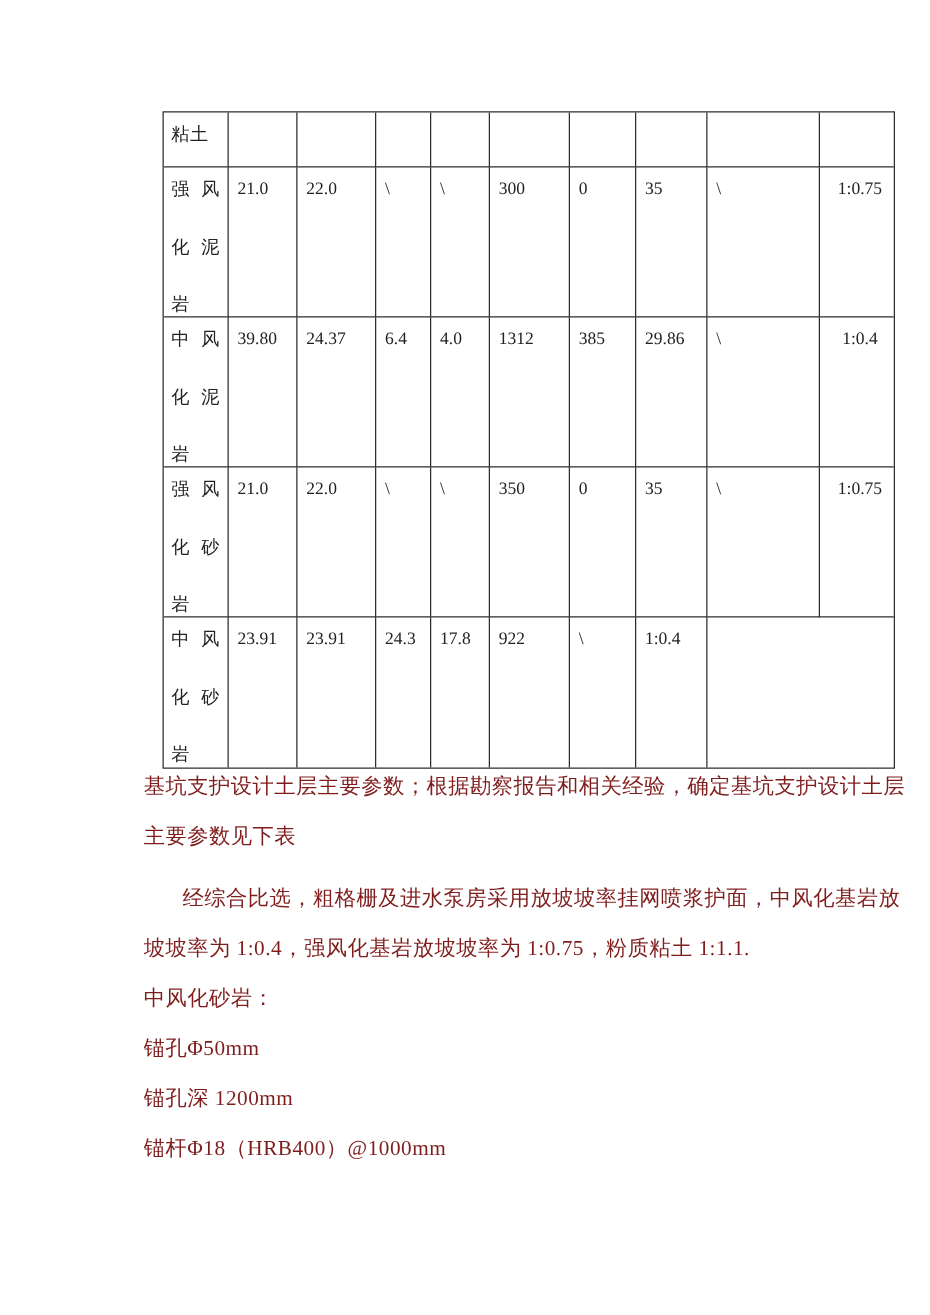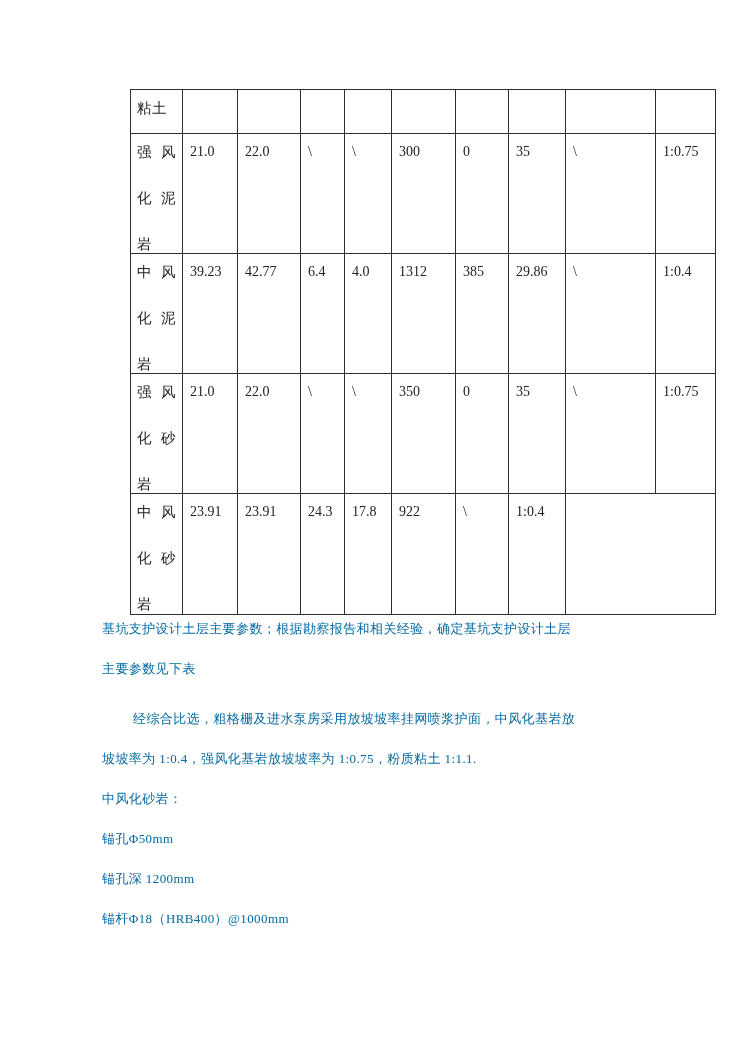--- a/index.html
+++ b/index.html
@@ -25,39 +25,39 @@
   .cell {
     box-sizing:border-box;
     border-right:1px solid #2e2e2e;
     border-bottom:1px solid #2e2e2e;
     overflow:hidden;
     font-size:14px;
     line-height:18px;
     padding:9px 2px 0 7px;
     color:#222;
   }
-  .cell:nth-child(10n) { border-right:none; }
+  .cell:nth-child(10n) { border-right:none;text-align:center; }
   .cell:nth-child(n+41) { border-bottom:none; }
   .label-cell { padding:0 6px; }
   .label-cell .lbl {
     font-size:14.5px;
     line-height:46px;
     margin-top:-5px;
     text-align:justify;
     text-justify:inter-character;
     word-break:break-all;
     letter-spacing:0.5px;
   }
 
   
   .doc-body {
-    position:absolute; left:102px; top:609px; width:616px;
-    font-size:13px;
+    position:absolute; left:115px; top:609px; width:616px;
+    font-size:17px;
     letter-spacing:0.4px;
-    color:#0369a1;
+    color:#7f1d1d;
   }
   .docline { line-height:40px; white-space:nowrap; }
   .docline.indent { text-indent:31px; margin-top:10px; }
 </style>
 </head>
 <body>
 
 <div class="page">
 
   <div class="soil-table">
@@ -84,22 +84,22 @@
     <div class="cell">\</div>
     <div class="cell">300</div>
     <div class="cell">0</div>
     <div class="cell">35</div>
     <div class="cell">\</div>
     <div class="cell">1:0.75</div>
 
     <div class="cell label-cell">
         <div class="lbl">中风化泥岩</div>
       </div>
-    <div class="cell">39.23</div>
-    <div class="cell">42.77</div>
+    <div class="cell">39.80</div>
+    <div class="cell">24.37</div>
     <div class="cell">6.4</div>
     <div class="cell">4.0</div>
     <div class="cell">1312</div>
     <div class="cell">385</div>
     <div class="cell">29.86</div>
     <div class="cell">\</div>
     <div class="cell">1:0.4</div>
 
     <div class="cell label-cell">
         <div class="lbl">强风化砂岩</div>

